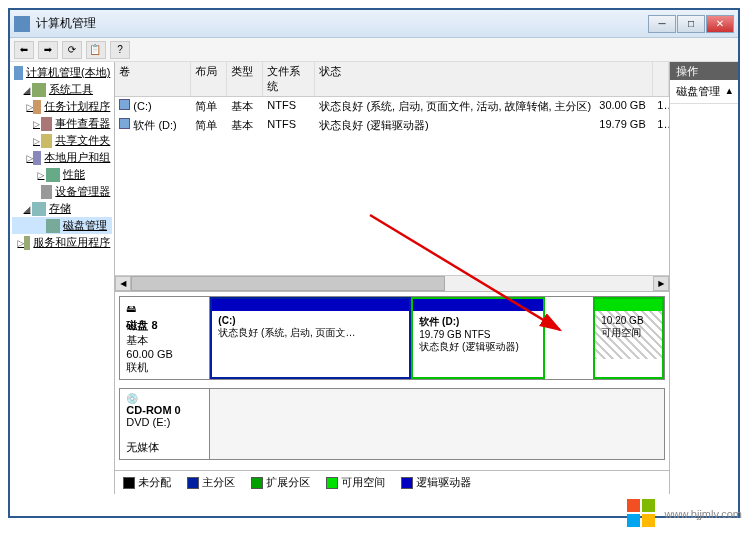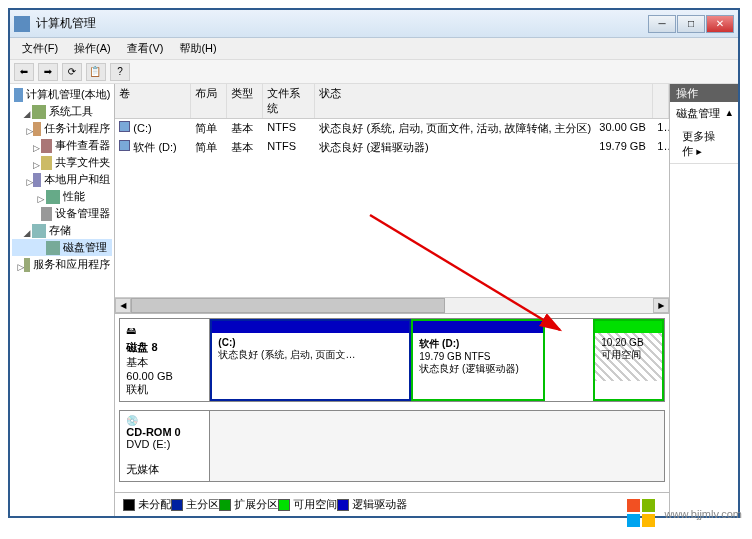--- a/index.html
+++ b/index.html
@@ -16,21 +16,21 @@
     
     .menubar { height: 22px; background: #f0f0f0; display: flex; align-items: center; padding: 0 4px; border-bottom: 1px solid #ddd; font-size: 11px; }
     .menu-item { padding: 2px 8px; cursor: pointer; }
     
     .toolbar { height: 24px; background: #f5f5f5; border-bottom: 1px solid #ddd; display: flex; align-items: center; padding: 0 4px; gap: 4px; }
     .toolbar-btn { width: 20px; height: 18px; background: #e8e8e8; border: 1px solid #ccc; cursor: pointer; font-size: 10px; display: flex; align-items: center; justify-content: center; }
     
     .main-layout { display: flex; height: calc(100% - 74px); }
     
     .tree-panel { width: 168px; border-right: 1px solid #bbb; overflow: auto; background: #fff; padding: 2px; }
-    .tree-node { font-size: 11px; padding: 1px 2px; cursor: pointer; display: flex; align-items: flex-end; white-space: nowrap; }
+    .tree-node { font-size: 11px; padding: 1px 2px; cursor: pointer; display: flex; align-items: center; white-space: nowrap; text-decoration: underline; }
     .tree-indent { display: inline-block; }
     .tree-toggle { width: 10px; display: inline-block; text-align: center; font-size: 9px; color: #555; }
     .tree-icon { width: 14px; height: 14px; display: inline-block; margin-right: 3px; background: #888; }
     .tree-node.selected { background: #cce5ff; }
     
     .center-panel { flex: 1; display: flex; flex-direction: column; border-right: 1px solid #bbb; }
     
     .center-header { height: 18px; background: #606060; color: #fff; font-size: 11px; padding: 2px 6px; }
     
     .volume-table { flex: 0 0 auto; height: 230px; overflow: auto; border-bottom: 1px solid #bbb; position: relative; }
@@ -51,21 +51,21 @@
     .disk-label .dname { font-weight: bold; }
     .disk-graphic { flex: 1; display: flex; }
     .partition { border: 2px solid #000; flex: 0 0 auto; }
     .part-header { height: 12px; }
     .part-body { padding: 4px 6px; font-size: 10px; min-height: 48px; }
     .part-p1 { flex: 1.47; }
     .part-p2 { flex: 0.97; }
     .part-p3 { flex: 0.50; margin-left: 48px; }
     .hatched { background-image: repeating-linear-gradient(45deg, #ccc 0, #ccc 2px, #fff 2px, #fff 6px); }
     
-    .legend { border-top: 1px solid #bbb; padding: 4px 8px; font-size: 11px; display: flex; gap: 0; align-items: flex-start; }
+    .legend { border-top: 1px solid #bbb; padding: 4px 8px; font-size: 11px; display: flex; gap: 16px; align-items: flex-start; }
     .leg-sw { width: 12px; height: 12px; display: inline-block; border: 1px solid #555; margin-right: 3px; vertical-align: middle; }
     
     .actions-panel { width: 110px; background: #fff; }
     .actions-header { height: 18px; background: #606060; color: #fff; font-size: 11px; padding: 2px 6px; }
     .actions-section { border-bottom: 1px solid #ddd; }
     .actions-title { font-size: 11px; padding: 4px 6px; display: flex; justify-content: space-between; cursor: pointer; }
     .actions-item { font-size: 11px; padding: 4px 12px; cursor: pointer; }
     
     .arrow { position: absolute; pointer-events: none; }
     
@@ -81,26 +81,20 @@
   <div class="titlebar">
     <div class="titlebar-icon"></div>
     <div class="titlebar-title">计算机管理</div>
     <div class="win-controls">
       <div class="win-btn">─</div>
       <div class="win-btn">□</div>
       <div class="win-btn close">✕</div>
     </div>
   </div>
 
-  <div class="menubar">
-    <div class="menu-item">文件(F)</div>
-    <div class="menu-item">操作(A)</div>
-    <div class="menu-item">查看(V)</div>
-    <div class="menu-item">帮助(H)</div>
-  </div>
 
   <div class="toolbar">
     <div class="toolbar-btn">⬅</div>
     <div class="toolbar-btn">➡</div>
     <div class="toolbar-btn">⟳</div>
     <div class="toolbar-btn">📋</div>
     <div class="toolbar-btn">?</div>
   </div>
 
   <div class="main-layout">
@@ -265,21 +259,20 @@
 
     </div>
 
     <div class="actions-panel">
       <div class="actions-header">操作</div>
       <div class="actions-section">
         <div class="actions-title">
             <span>磁盘管理</span>
             <span>▴</span>
           </div>
-        <div class="actions-item"><span>更多操作</span> <span>▸</span></div>
       </div>
     </div>
 
   </div>
 </div>
 
 <svg class="arrow" style="left:360px; top:205px; width:220px; height:140px">
   <defs>
       <marker id="ah" markerWidth="10" markerHeight="10" refX="8" refY="3" orient="auto">
         <path d="M0,0 L9,3 L0,6 Z" fill="#e00000"></path>

